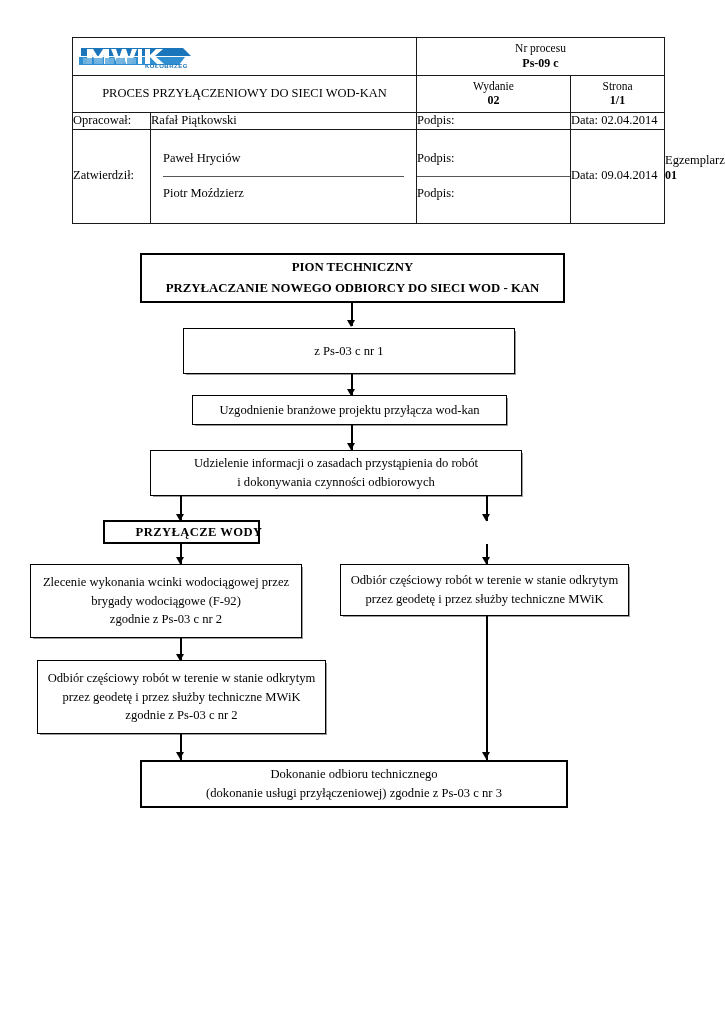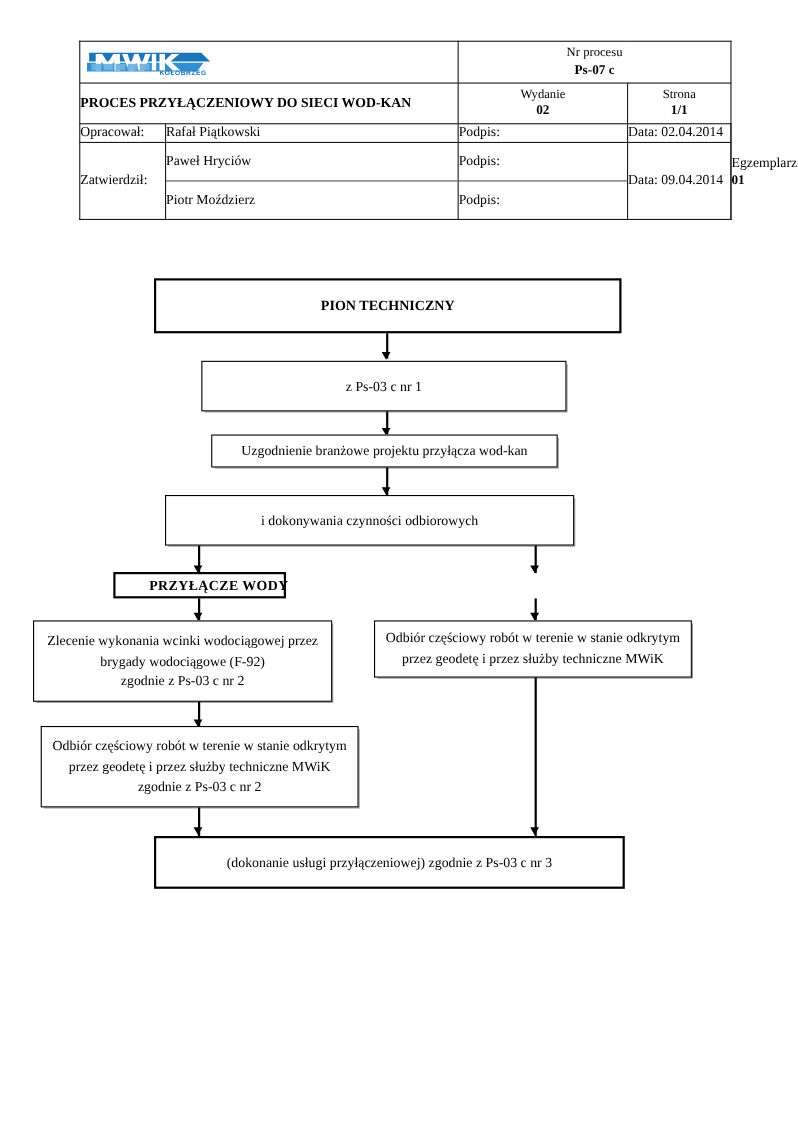--- a/index.html
+++ b/index.html
@@ -23,21 +23,21 @@
     border:1px solid #1a1a1a;
     padding:0;
     vertical-align:middle;
     font-size:12.5px;
     line-height:1.25;
   }
   .cell-pad{padding:4px 7px;}
 
   .logo-cell{height:32px;padding:0;}
   .title-main{
-    font-size:14.5px;font-weight:bold;padding:5px 4px;
+    font-size:14.5px;font-weight:normal;text-align:center;padding:5px 4px;
   }
   .smallhdr{font-size:11.5px;text-align:center;line-height:1.3;padding:3px 2px;}
   .smallhdr b{display:block;font-size:12px;}
 
   .nm{font-size:12.5px;padding:5px 8px;}
   .inner-split{width:100%;border-collapse:collapse;table-layout:fixed;}
   .inner-split td{border:0;padding:0;}
   .inner-split tr.top td{border-bottom:1px solid #555;}
 
   
@@ -107,21 +107,21 @@
                 <rect x="37" y="14" width="9" height="6"></rect>
                 <rect x="48" y="14" width="9" height="6"></rect>
               </g>
               <text x="66" y="24" font-family="Liberation Sans, sans-serif" font-size="6" font-weight="bold" fill="#1b75bb" letter-spacing="0.5">KOŁOBRZEG</text>
             </svg>
           </div>
         </td>
         <td colspan="2" class="cell-pad">
           <div class="smallhdr">
             <span>Nr procesu</span>
-            <b>Ps-07 c</b>
+            <b>Ps-09 c</b>
           </div>
         </td>
       </tr>
 
       <tr>
         <td colspan="2" class="title-main">PROCES PRZYŁĄCZENIOWY DO SIECI WOD-KAN</td>
         <td class="cell-pad">
           <div class="smallhdr">
             <span>Wydanie</span>
             <b>02</b>
@@ -141,21 +141,21 @@
         <td class="nm">Podpis:</td>
         <td class="nm">Data: 02.04.2014</td>
         <td rowspan="2" class="smallhdr" style="border-left:1px solid #1a1a1a;">
           <span>Egzemplarz</span>
           <b>01</b>
         </td>
       </tr>
 
       <tr>
         <td class="nm">Zatwierdził:</td>
-        <td style="padding:0">
+        <td style="padding:12px">
           <table class="inner-split">
             <tbody>
                 <tr class="top">
                   <td class="nm" style="height:34px">Paweł Hryciów</td>
                 </tr>
             <tr>
                   <td class="nm" style="height:34px">Piotr Moździerz</td>
                 </tr>
           </tbody>
             </table>
@@ -172,37 +172,39 @@
           </tbody>
             </table>
         </td>
         <td class="nm">Data: 09.04.2014</td>
       </tr>
     </tbody>
   </table>
 
   <div class="fbox thick hdr" style="left:140px;top:253px;width:425px;height:50px;">
     <span class="ln">PION TECHNICZNY</span>
+    <span class="ln">PRZYŁACZANIE NOWEGO ODBIORCY DO SIECI WOD - KAN</span>
   </div>
   <div class="vline" style="left:351px;top:303px;height:23px;"></div>
   <div class="arrow" style="left:347.3px;top:320px;"></div>
 
   <div class="fbox" style="left:183px;top:328px;width:332px;height:46px;">
     <span class="ln">z Ps-03 c nr 1</span>
   </div>
   <div class="vline" style="left:351px;top:374px;height:21px;"></div>
   <div class="arrow" style="left:347.3px;top:389px;"></div>
 
   <div class="fbox" style="left:192px;top:395px;width:315px;height:30px;">
     <span class="ln">Uzgodnienie branżowe projektu przyłącza wod-kan</span>
   </div>
   <div class="vline" style="left:351px;top:425px;height:25px;"></div>
   <div class="arrow" style="left:347.3px;top:443px;"></div>
 
   <div class="fbox" style="left:150px;top:450px;width:372px;height:46px;">
+    <span class="ln">Udzielenie informacji o zasadach przystąpienia do robót</span>
     <span class="ln">i dokonywania czynności odbiorowych</span>
   </div>
 
   <div class="vline" style="left:180px;top:496px;height:25px;"></div>
   <div class="arrow" style="left:176.3px;top:514px;"></div>
   <div class="vline" style="left:486px;top:496px;height:25px;"></div>
   <div class="arrow" style="left:482.3px;top:514px;"></div>
 
   <div class="fbox thick tag" style="left:103px;top:520px;width:157px;height:24px;padding-left:35px;">
     <span class="ln">PRZYŁĄCZE WODY</span>
@@ -233,16 +235,17 @@
     <span class="ln">przez geodetę i przez służby techniczne MWiK</span>
     <span class="ln">zgodnie z Ps-03 c nr 2</span>
   </div>
 
   <div class="vline" style="left:180px;top:734px;height:26px;"></div>
   <div class="arrow" style="left:176.3px;top:752px;"></div>
   <div class="vline" style="left:486px;top:616px;height:144px;"></div>
   <div class="arrow" style="left:482.3px;top:752px;"></div>
 
   <div class="fbox thick" style="left:140px;top:760px;width:428px;height:48px;">
+    <span class="ln">Dokonanie odbioru technicznego</span>
     <span class="ln">(dokonanie usługi przyłączeniowej) zgodnie z Ps-03 c nr 3</span>
   </div>
 
 </div>
 
 </body></html>

